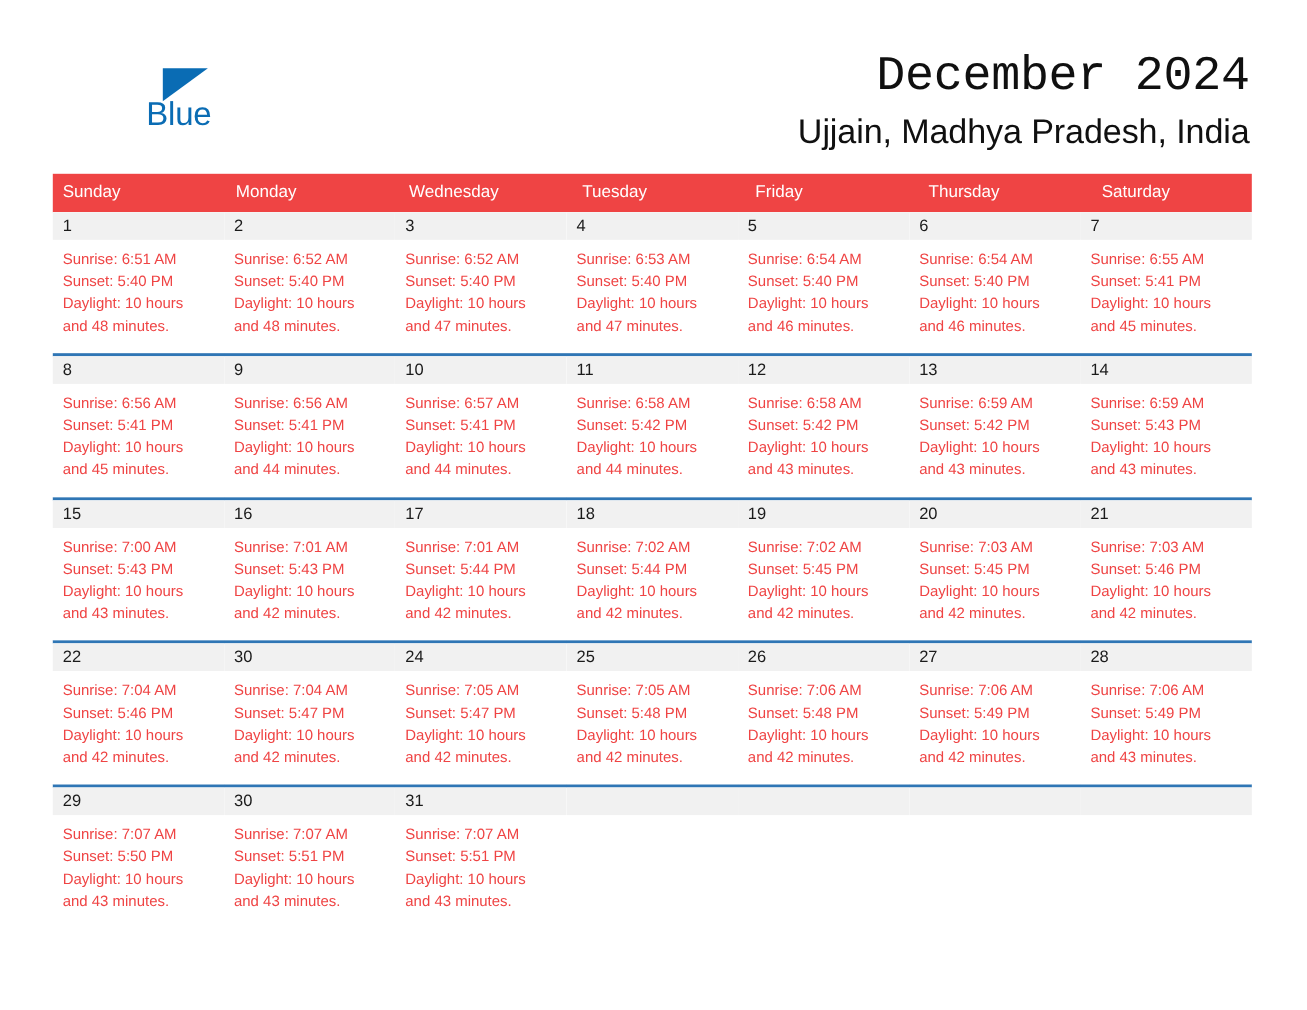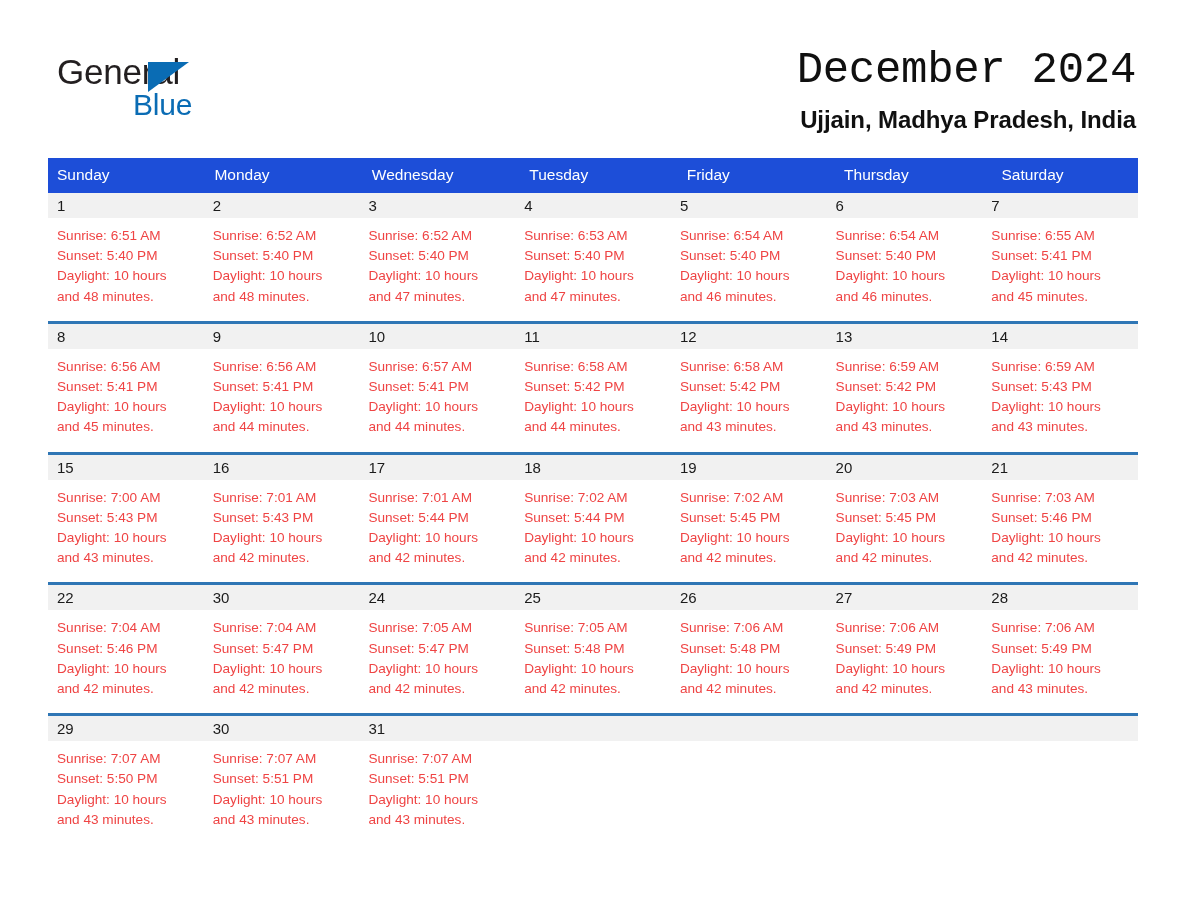--- a/index.html
+++ b/index.html
@@ -76,40 +76,40 @@
   .month-title {
     font-size: 44px;
     line-height: 52px;
     font-weight: normal;
     color: #101010;
     margin: 0;
     letter-spacing: -0.3px;
     font-family: Liberation Mono, monospace;
   }
   .location-title {
-    font-size: 24px;
+    font-size: 31px;
     line-height: 32px;
-    font-weight: bold;
+    font-weight: normal;
     color: #101010;
     margin: 8px 0 0 0;
     letter-spacing: -0.1px;
   }
 
   
   .calendar {
     position: absolute;
     left: 48px;
     top: 158px;
     width: 1090px;
   }
 
   .weekday-row {
     display: flex;
     width: 100%;
-    background: #1d4ed8;
+    background: #ef4444;
     gap: 12px;
   }
   .weekday-cell {
     flex: 1 1 0;
     min-width: 0;
     color: #ffffff;
     font-size: 15.5px;
     line-height: 18px;
     padding: 8px 0 9px 9px;
     box-sizing: border-box;
@@ -156,21 +156,20 @@
   }
 </style>
 </head>
 <body>
 
 <div class="page">
 
   <div class="top">
 
     <div class="brand">
-      <span class="brand-general">General</span>
       <span class="brand-tri"></span>
       <span class="brand-blue">Blue</span>
     </div>
 
     <div class="titles">
       <h1 class="month-title">December 2024</h1>
       <div class="location-title">Ujjain, Madhya Pradesh, India</div>
     </div>
 
   </div>

